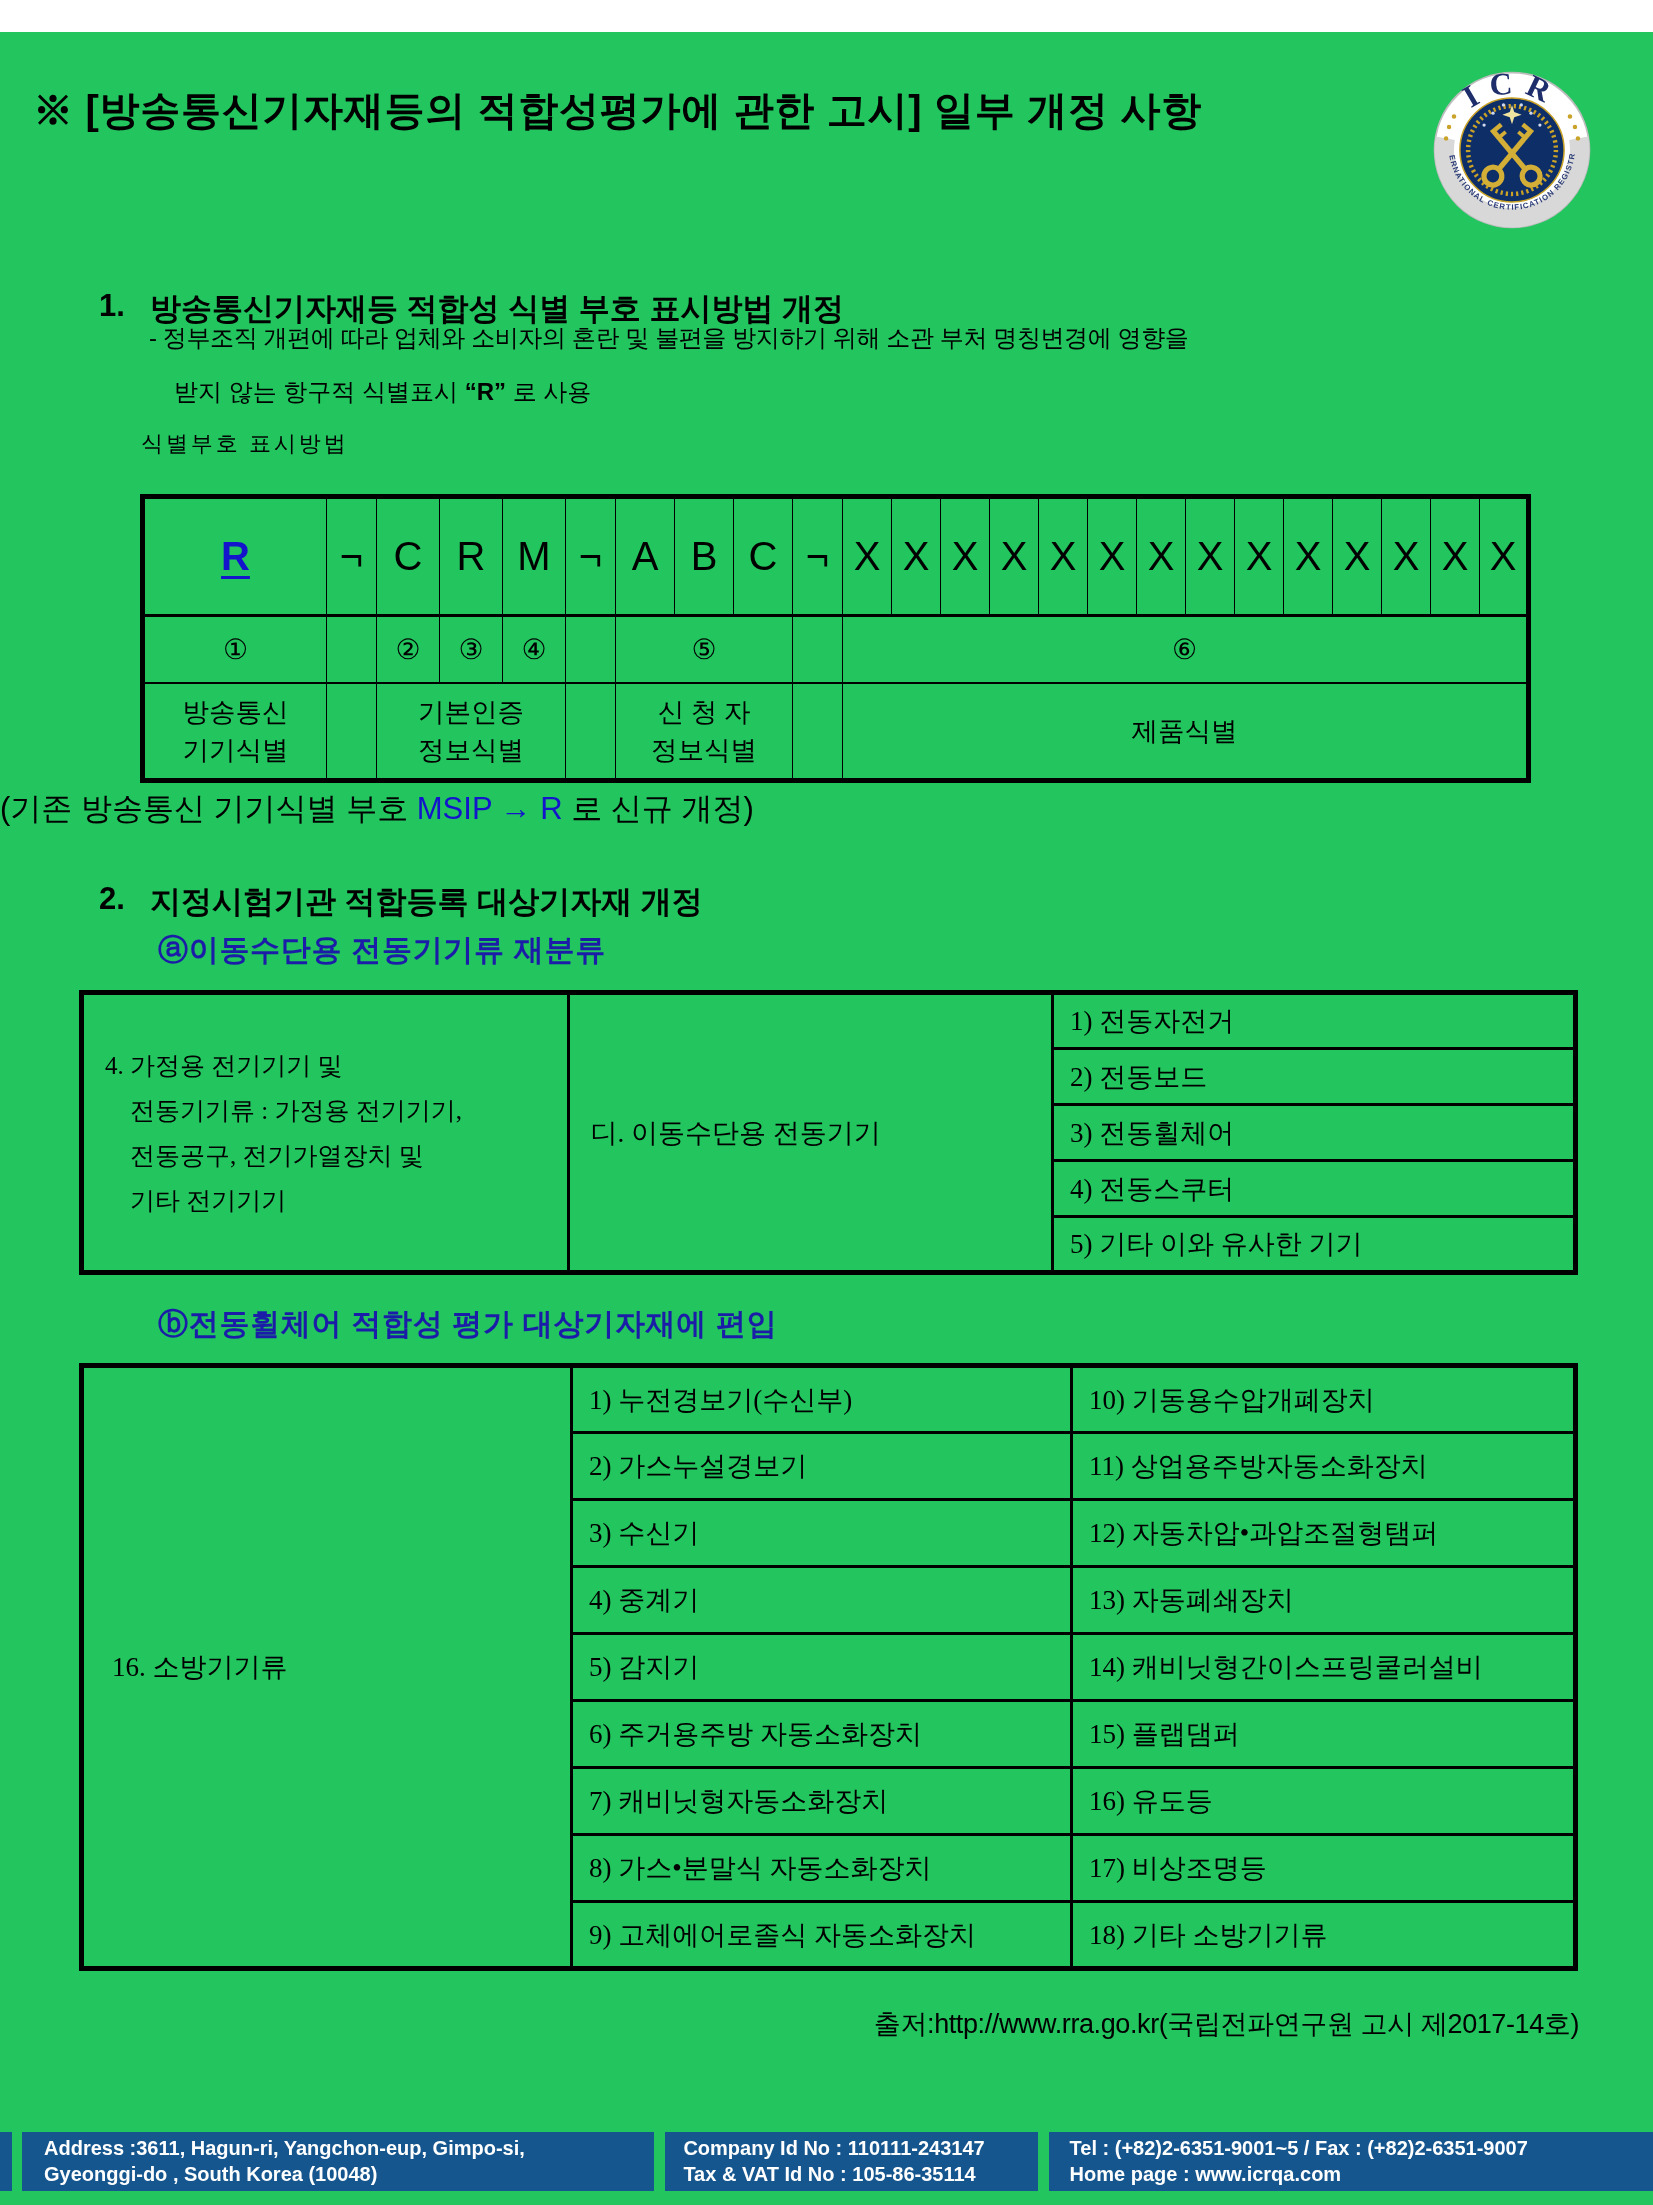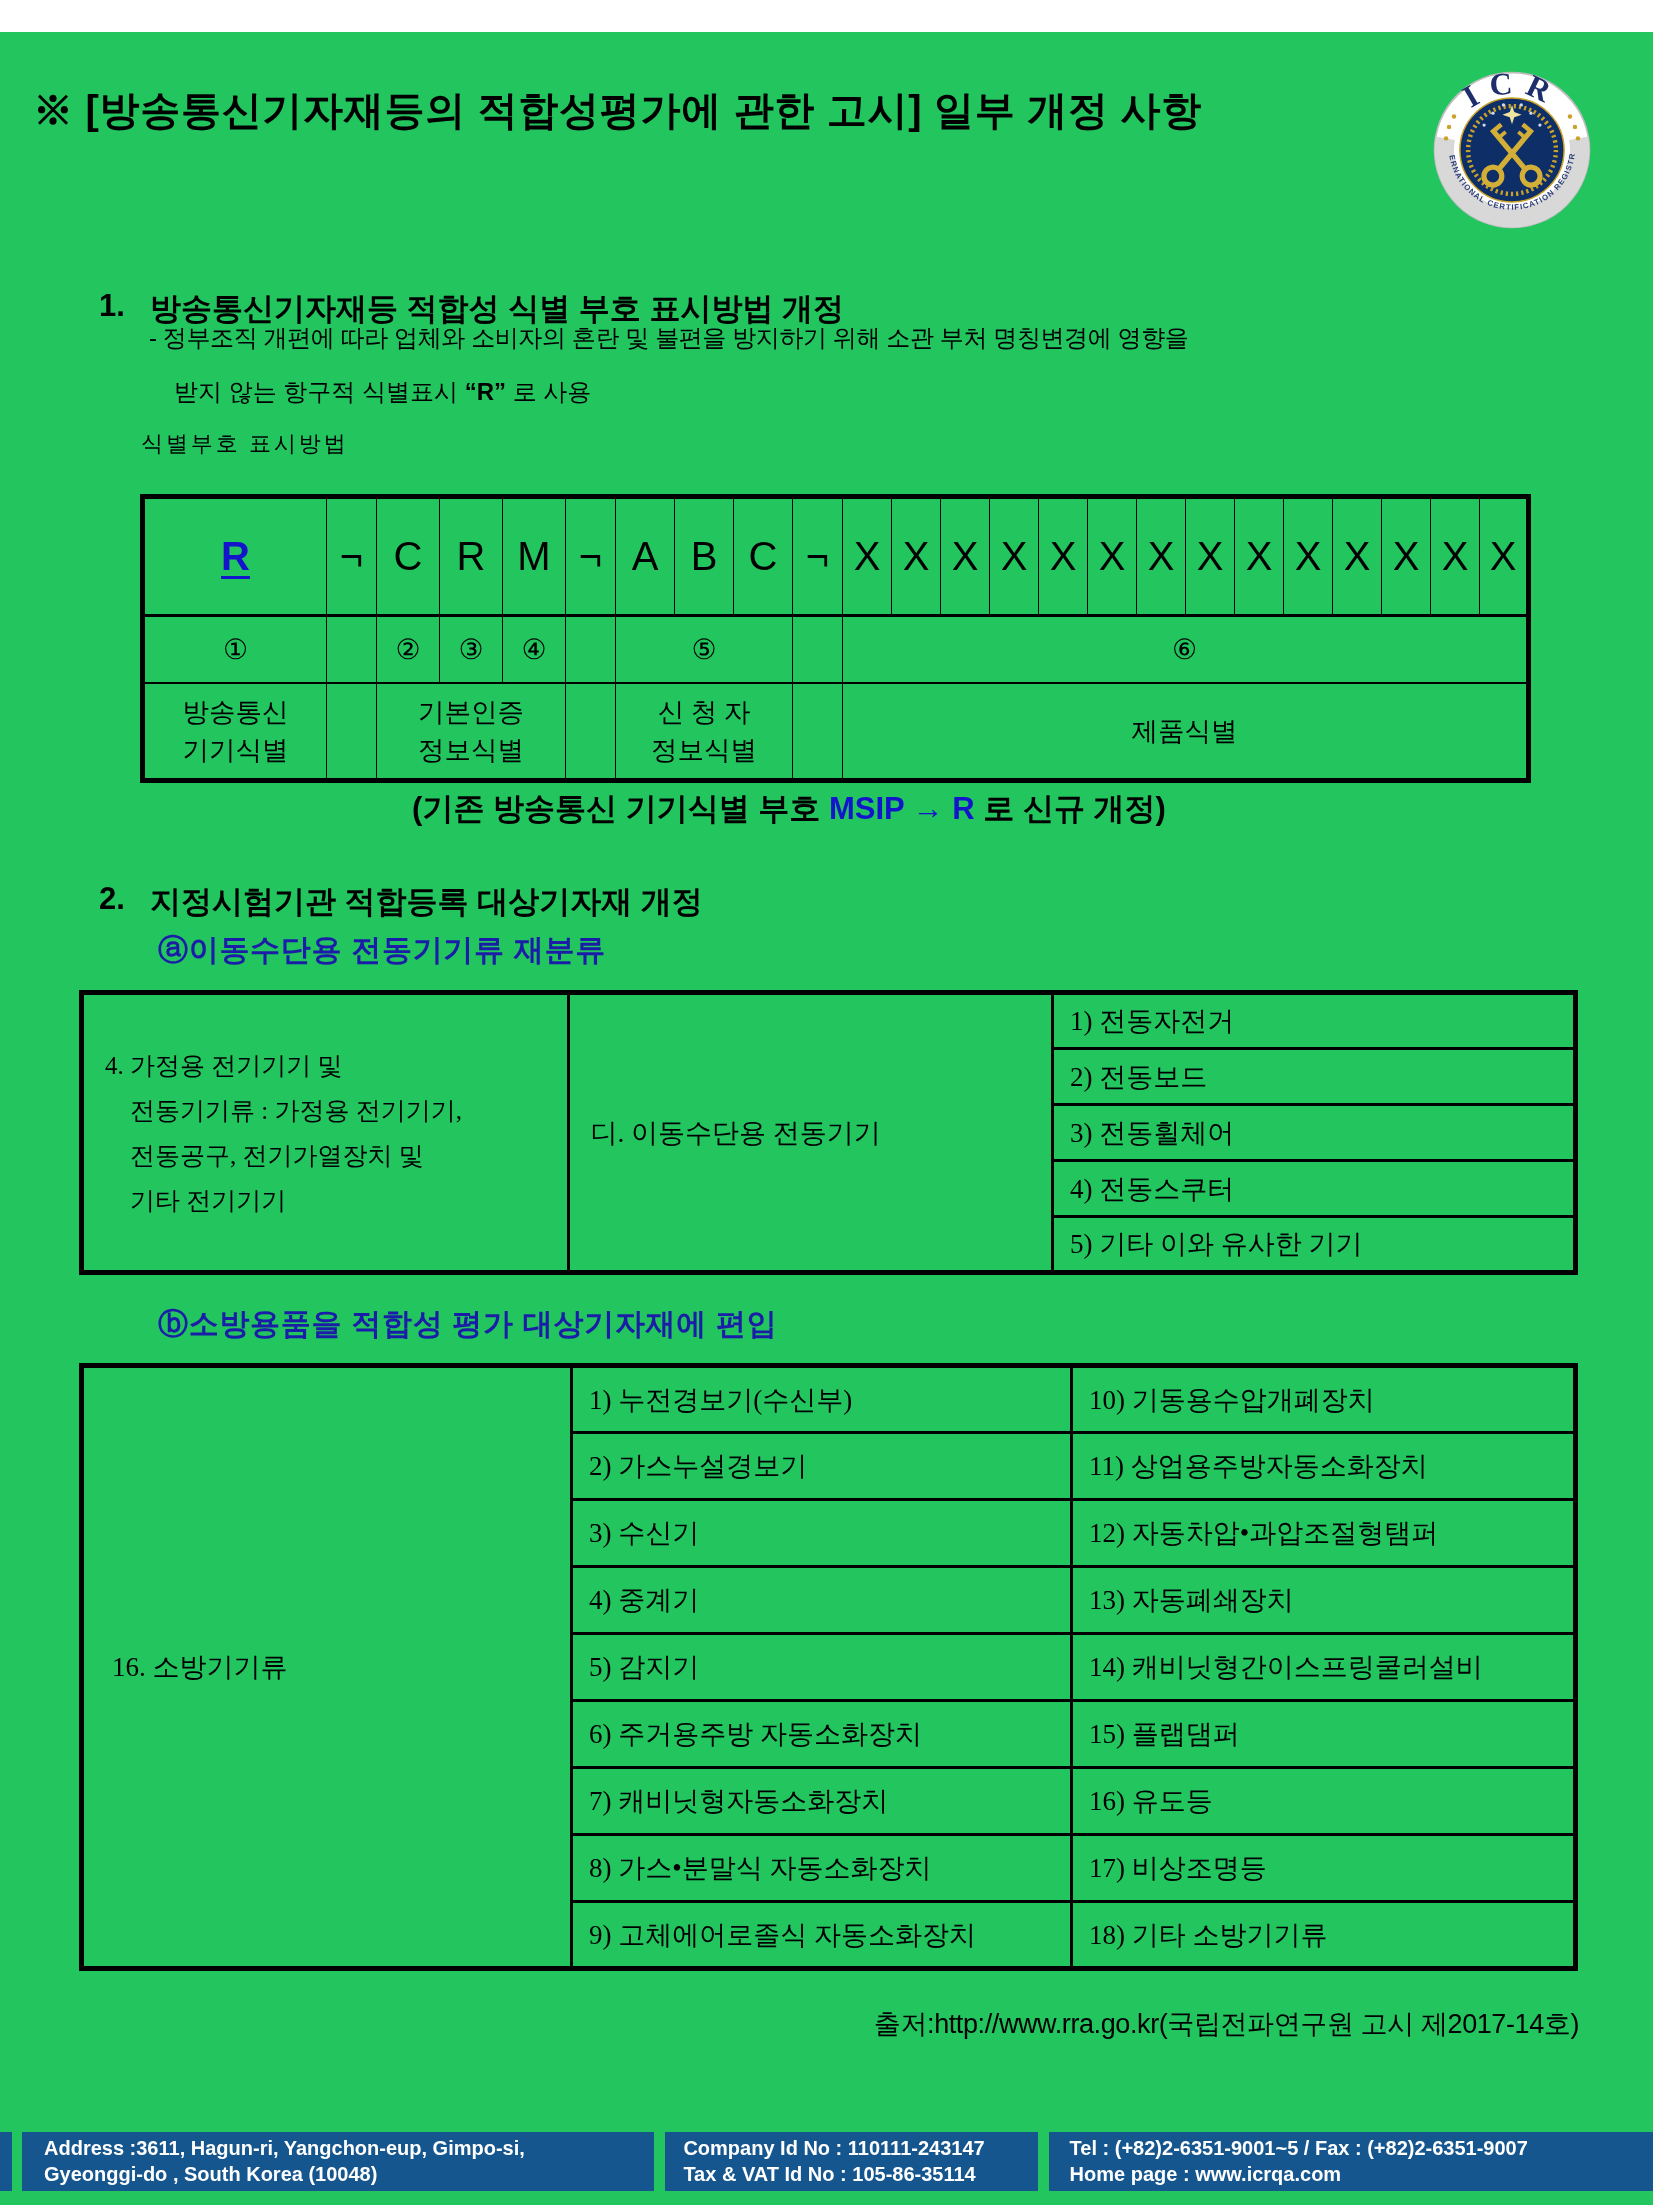--- a/index.html
+++ b/index.html
@@ -33,22 +33,22 @@
   .code-table tr.r1 td{height:115px;font-size:40px;border-bottom:3.7px solid #000;}
   .code-table tr.r2 td{height:65px;font-size:28px;border-bottom:2.9px solid #000;
                        font-family:"Liberation Serif", serif;}
   .code-table tr.r3 td{height:94px;font-size:26.5px;line-height:1.45;white-space:pre-line;
                        font-family:"Liberation Serif", serif;}
   .code-table td.rcode{color:#1414CC;font-weight:bold;text-decoration:underline;
                        text-decoration-thickness:2.9px;text-underline-offset:5.9px;}
   .code-table td.sep{font-size:26.5px;}
   .code-table td.xcell{font-size:35px;}
 
-  .caption{position:absolute;left:0;top:756px;width:1578px;text-align:center;
-           font-size:31px;font-weight:bold;}
+  .caption{position:absolute;left:0;top:756px;width:1578px;
+           font-size:31px;font-weight:normal;}
   .caption .hl{color:#1414CC;}
 
   
   .simple{position:absolute;left:79px;border-collapse:collapse;table-layout:fixed;width:1494px;
           border:5.1px solid #000;font-family:"Liberation Serif", serif;}
   .simple td{border:3.7px solid #000;vertical-align:middle;padding:0 0 0 16px;font-size:27px;
              overflow:hidden;}
   #table-a{top:958px;}
   #table-a tr{height:56px;}
   #table-a td.cat{font-size:25px;line-height:1.8;white-space:pre-line;
@@ -249,21 +249,21 @@
         </tr>
     <tr>
           <td>4) 전동스쿠터</td>
         </tr>
     <tr>
           <td>5) 기타 이와 유사한 기기</td>
         </tr>
   </tbody>
     </table>
 
-  <div class="sub-head" id="sub-b">ⓑ소방용품을 적합성 평가 대상기자재에 편입</div>
+  <div class="sub-head" id="sub-b">ⓑ전동휠체어 적합성 평가 대상기자재에 편입</div>
 
   <table class="simple" id="table-b">
     <colgroup>
         <col style="width:490px">
         <col style="width:500px">
         <col style="width:504px">
       </colgroup>
     <tbody>
         <tr>
       <td class="cat" rowspan="9">16. 소방기기류</td>

